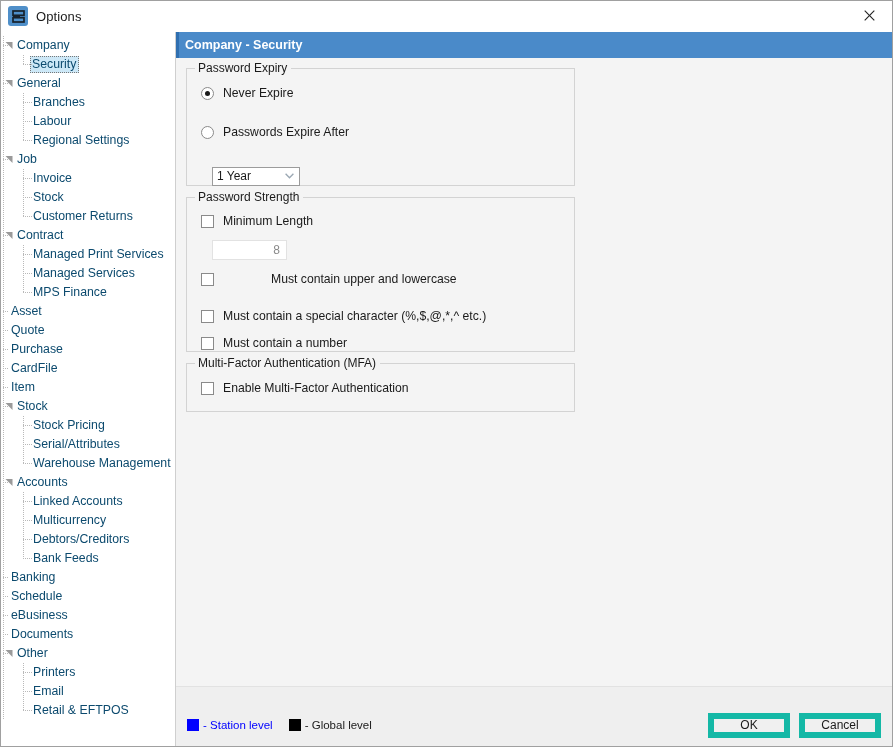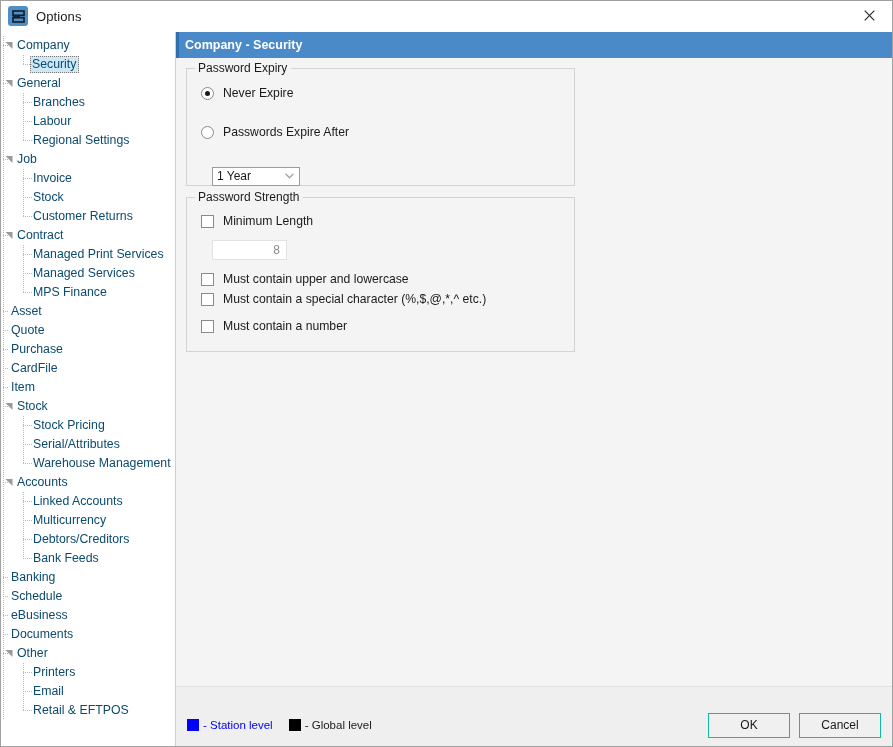--- a/index.html
+++ b/index.html
@@ -299,21 +299,21 @@
   .legend-text-station { color: #0000ff; }
   .legend-text-global  { color: #1a1a1a; }
   .footer-buttons {
     margin-left: auto;
     display: flex;
     gap: 9px;
   }
   .btn {
     width: 82px;
     height: 25px;
-    border: 1px solid #14b8a6;
+    border: 6px solid #14b8a6;
     background: #f0f0f0;
     font-size: 12px;
     color: #1a1a1a;
     display: flex;
     align-items: center;
     justify-content: center;
     box-sizing: border-box;
     cursor: default;
     font-family: "Liberation Sans", sans-serif;
   }
@@ -571,35 +571,44 @@
           <div class="gb-inner" style="padding-top:13px;">
             <div class="ctrl-row" style="margin-bottom:9px;">
               <span class="checkbox"></span>
               <span class="ctrl-label">Minimum Length</span>
             </div>
             <div class="ctrl-row" style="margin-bottom:9px;">
               <div class="numinput">
                 <span>8</span>
               </div>
             </div>
-            <div class="ctrl-row" style="margin-bottom:0;">
+            <div class="ctrl-row" style="margin-bottom:17px;gap:48px;">
               <span class="checkbox"></span>
               <span class="ctrl-label">Must contain upper and lowercase</span>
             </div>
             <div class="ctrl-row" style="margin-bottom:7px;">
               <span class="checkbox"></span>
               <span class="ctrl-label">Must contain a special character (%,$,@,*,^ etc.)</span>
             </div>
             <div class="ctrl-row">
               <span class="checkbox"></span>
               <span class="ctrl-label">Must contain a number</span>
             </div>
           </div>
         </div>
 
+        <div class="groupbox" style="height:49px;">
+          <div class="gb-title">Multi-Factor Authentication (MFA)</div>
+          <div class="gb-inner" style="padding-top:14px;">
+            <div class="ctrl-row">
+              <span class="checkbox"></span>
+              <span class="ctrl-label">Enable Multi-Factor Authentication</span>
+            </div>
+          </div>
+        </div>
 
       </div>
 
       <div class="footer">
         <div class="legend">
           <div class="legend-item">
             <span class="legend-swatch" style="background:#0000ff;"></span>
             <span class="legend-text-station">- Station level</span>
           </div>
           <div class="legend-item">

